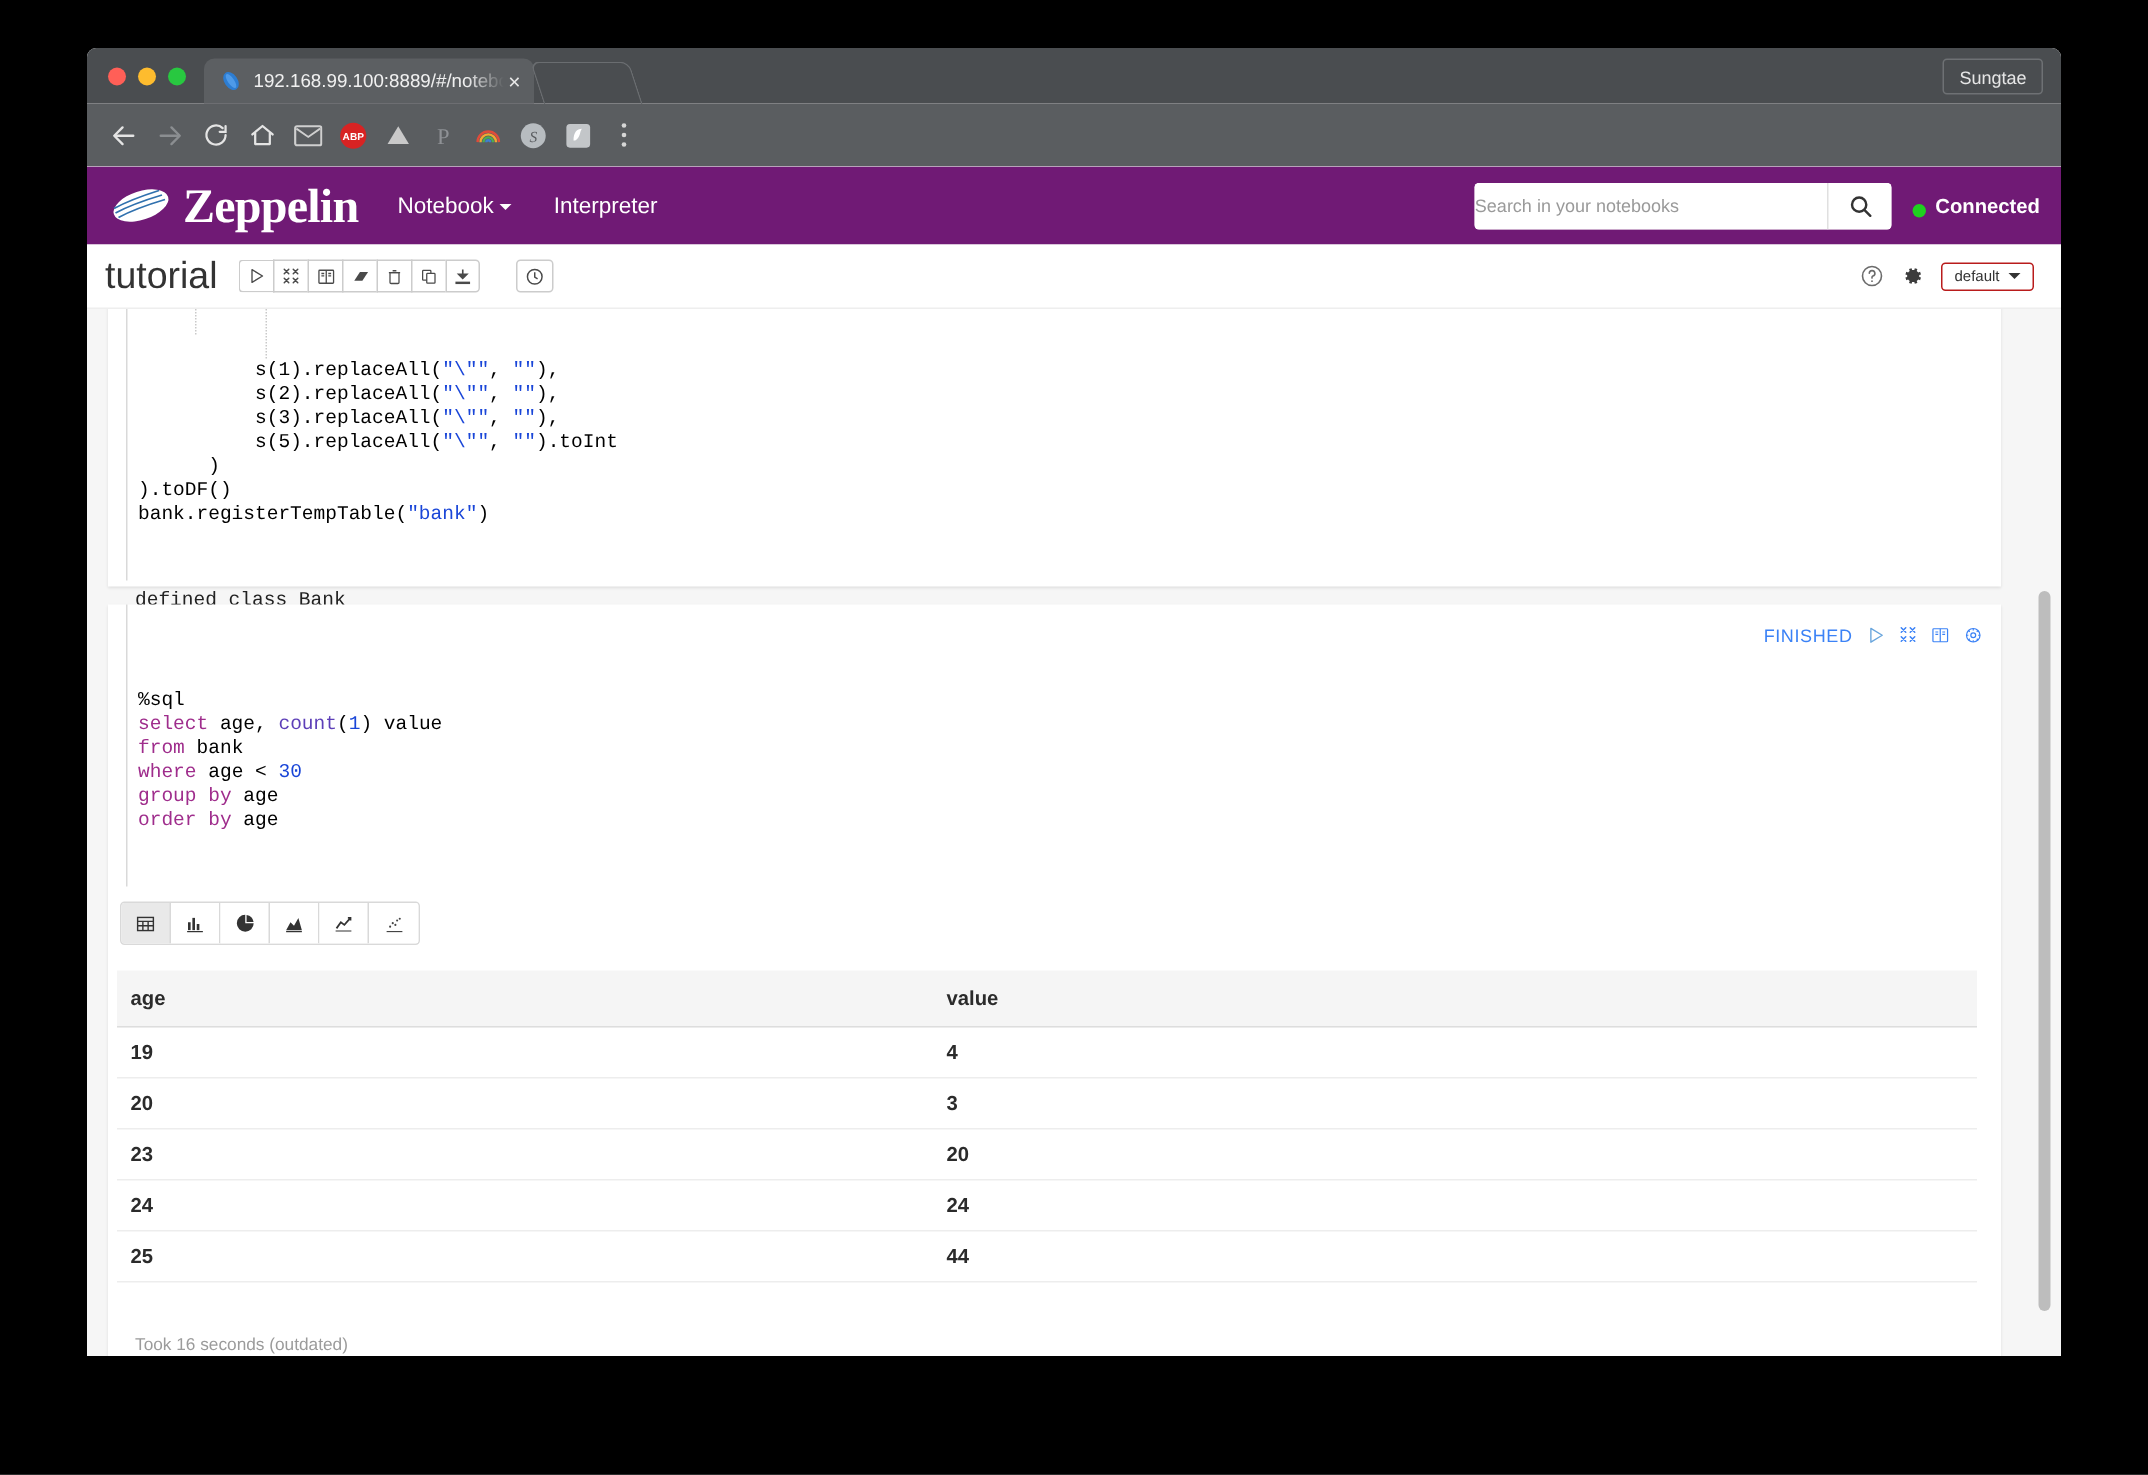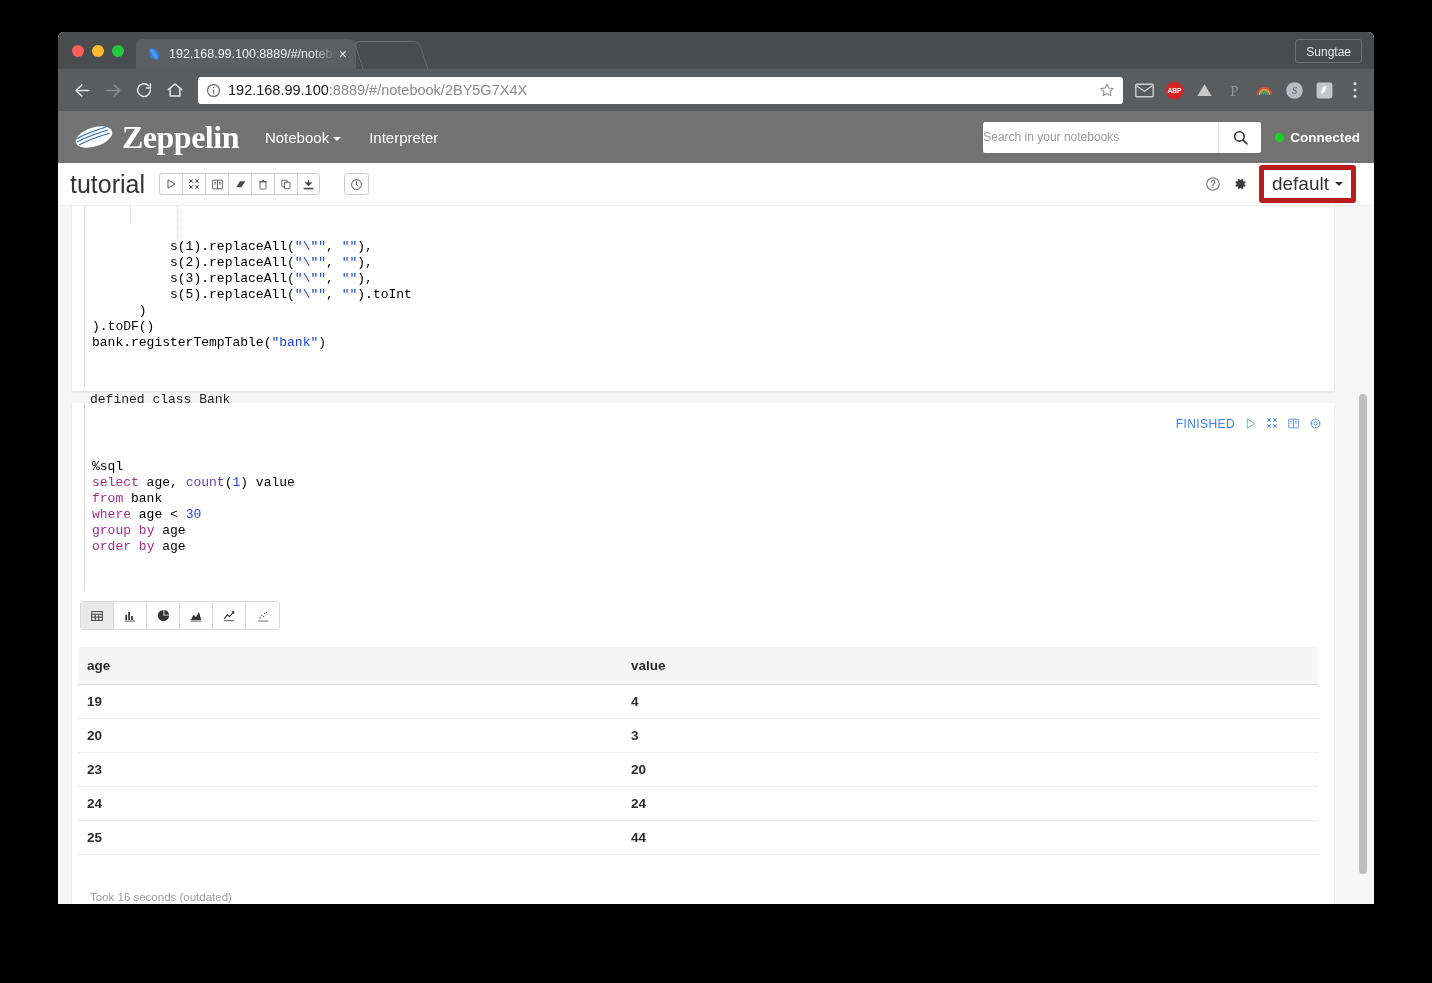--- a/index.html
+++ b/index.html
@@ -168,21 +168,21 @@
   
   .zeppelin {
     position: relative;
     height: 793px;
     background: #f6f6f6;
     overflow: hidden;
   }
 
   .z-navbar {
     height: 52px;
-    background: #737373;
+    background: #701a75;
     display: flex;
     align-items: center;
     padding: 0 14px 0 14px;
     box-sizing: border-box;
   }
   .z-brand {
     display: flex;
     align-items: center;
     margin-right: 26px;
   }
@@ -233,21 +233,21 @@
   .z-search input::placeholder { color: #9a9a9a; }
   .z-search-btn {
     width: 42px;
     background: #fff;
     border-left: 1px solid #e0e0e0;
     display: flex; align-items: center; justify-content: center;
     color: #333;
   }
   .z-conn {
     display: flex;
-    align-items: center;
+    align-items: flex-end;
     margin-left: 14px;
     color: #ffffff;
     font-size: 13.5px;
     font-weight: bold;
     white-space: nowrap;
   }
   .z-conn-dot {
     width: 9px; height: 9px;
     border-radius: 50%;
     background: #1fd11f;
@@ -297,24 +297,24 @@
     box-sizing: border-box;
   }
   .nb-right {
     margin-left: auto;
     display: flex;
     align-items: center;
     gap: 11px;
   }
   .nb-icon { color: #555; display: flex; align-items: center; }
   .interp-select {
-    border: 5px solid #b91c1c;
+    border: 1px solid #b91c1c;
     border-radius: 3px;
     background: #fff;
-    font-size: 19px;
+    font-size: 10px;
     color: #333;
     padding: 3px 8px;
     display: flex;
     align-items: center;
     white-space: nowrap;
   }
   .caret-dark {
     display: inline-block;
     width: 0; height: 0;
     border-left: 4px solid transparent;
@@ -532,35 +532,20 @@
             <polyline points="20.5 4 20.5 9.2 15.3 9.2"></polyline>
         </svg>
       </div>
       <div class="nav-btn">
         <svg viewBox="0 0 24 24" width="18" height="18" fill="none" stroke="currentColor" stroke-width="2" stroke-linecap="round" stroke-linejoin="round">
           <path d="M3 11.5 12 4l9 7.5"></path>
             <path d="M5.5 10.5V20h13v-9.5"></path>
         </svg>
       </div>
 
-      <div class="omnibox">
-        <span class="info-icon">
-          <svg viewBox="0 0 24 24" width="15" height="15" fill="none" stroke="currentColor" stroke-width="2">
-            <circle cx="12" cy="12" r="9.5"></circle>
-              <line x1="12" y1="11" x2="12" y2="17"></line>
-              <circle cx="12" cy="7.5" r="1.1" fill="currentColor" stroke="none"></circle>
-          </svg>
-        </span>
-        <span class="url-text"><span>192.168.99.100</span><span class="u-dim">:8889/#/notebook/2BY5G7X4X</span></span>
-        <span class="star-icon">
-          <svg viewBox="0 0 24 24" width="16" height="16" fill="none" stroke="#9a9a9a" stroke-width="1.8" stroke-linejoin="round">
-            <polygon points="12 3 14.8 9 21.2 9.8 16.5 14.2 17.8 20.5 12 17.4 6.2 20.5 7.5 14.2 2.8 9.8 9.2 9"></polygon>
-          </svg>
-        </span>
-      </div>
 
       <div class="ext-icons">
         <span class="ext">
           <svg viewBox="0 0 24 18" width="19" height="15">
               <rect x="1" y="1" width="22" height="16" rx="1.5" fill="none" stroke="#cfcfcf" stroke-width="1.8"></rect>
               <path d="M2 3l10 7 10-7" fill="none" stroke="#cfcfcf" stroke-width="1.6"></path>
             </svg>
         </span>
         <span class="ext">
           <svg viewBox="0 0 24 24" width="19" height="19">

